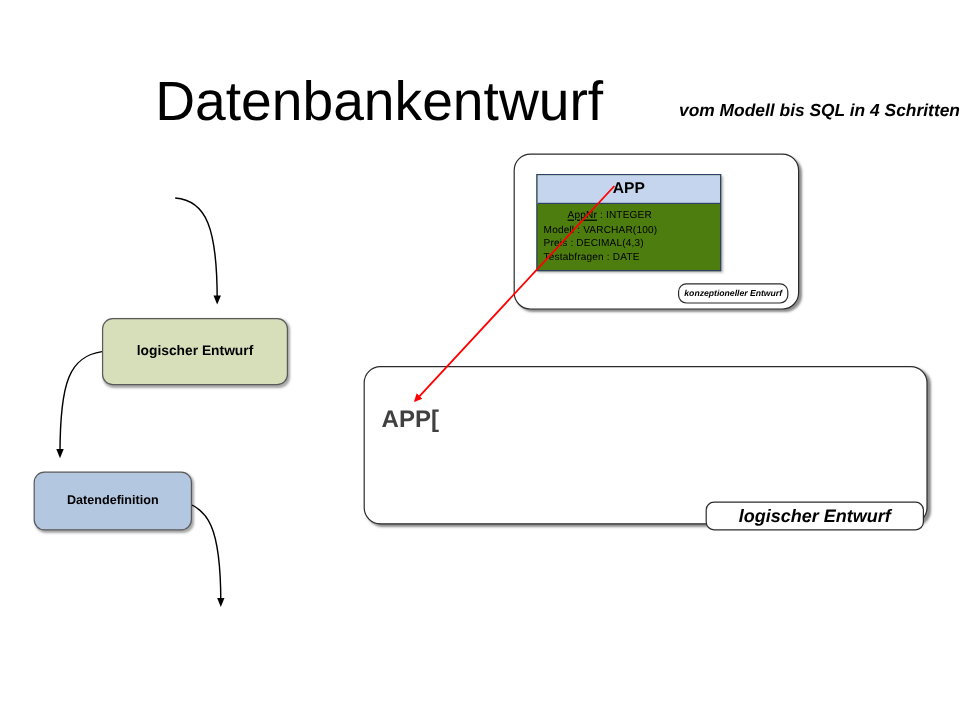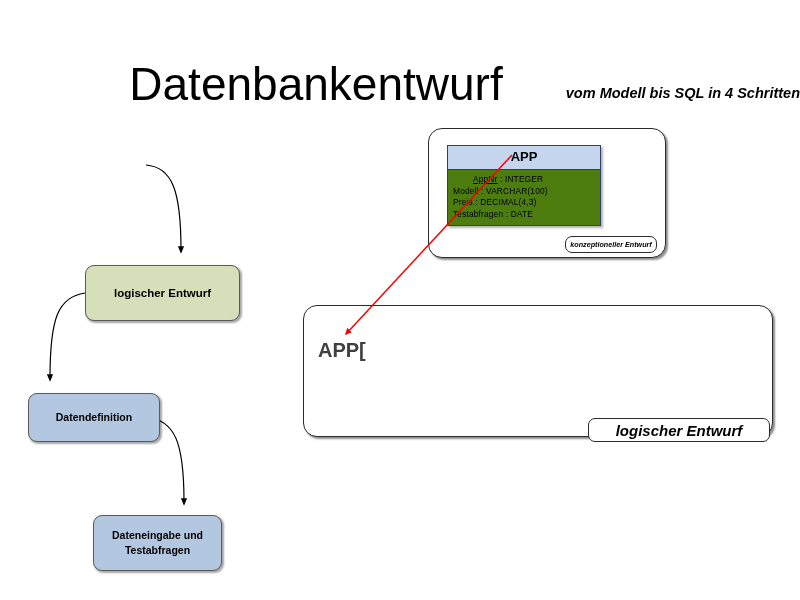--- a/index.html
+++ b/index.html
@@ -201,23 +201,20 @@
 
 
   <div class="flow-box green" id="box-logisch">
     <span>logischer Entwurf</span>
   </div>
 
   <div class="flow-box blue" id="box-datendef">
     <span>Datendefinition</span>
   </div>
 
-  <div class="flow-box blue" id="box-dateneingabe">
-    <span>Dateneingabe und Testabfragen</span>
-  </div>
 
   <div class="panel" id="panel-konzeptionell"></div>
 
   <div id="app-entity">
     <div id="app-entity-header">APP</div>
     <div id="app-entity-body">
       <div class="attr-row">
         <span class="pk">AppNr</span><span> : </span><span>INTEGER</span>
       </div>
       <div class="attr-row">

